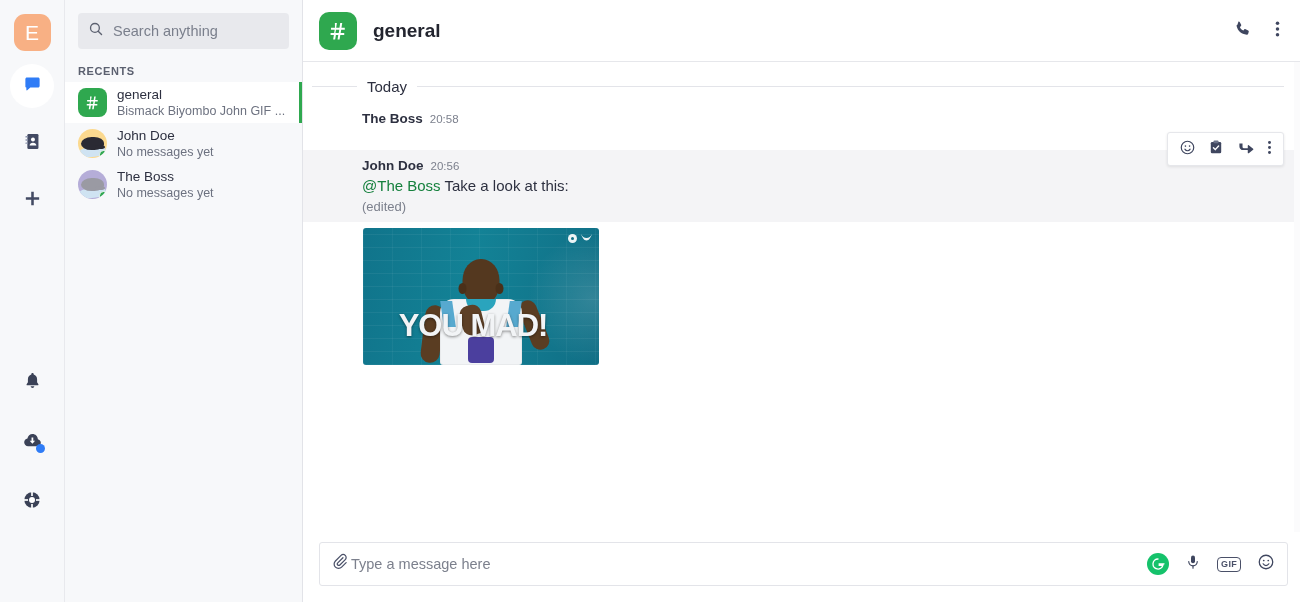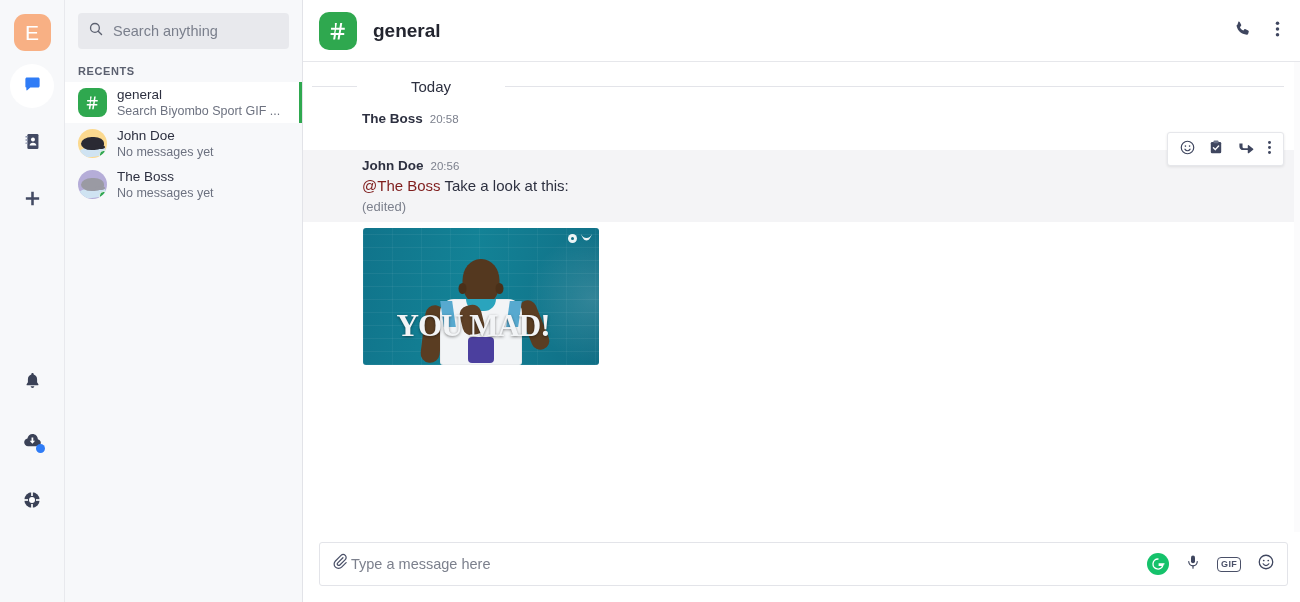--- a/index.html
+++ b/index.html
@@ -117,41 +117,41 @@
   }
   .ch-actions { margin-left: auto; display: flex; align-items: center; gap: 22px; padding-right: 6px; }
 
   
   .msg-scroll {
     flex: 1 1 auto; overflow: hidden; position: relative;
     border-right: 6px solid #fbfbfc;
   }
   .day-divider {
     display: flex; align-items: center;
-    padding: 16px 0 8px 0; margin-left: 0; gap: 44px;
+    padding: 16px 0 8px 0; margin-left: 0;
   }
   .day-divider .ln-l { width: 45px; height: 1px; background: #e3e4e9; margin-left: 9px; }
   .day-divider .ln-r { flex: 1 1 auto; height: 1px; background: #e3e4e9; margin-left: 10px; margin-right: 10px; }
   .day-label {
     font-size: 15px; color: #2d3040; font-weight: 400; margin-left: 10px;
   }
   .msg {
     display: flex; padding: 8px 12px 8px 16px; position: relative;
   }
   .msg.hovered { background: #f4f4f6; }
   .msg-ava {
     width: 29px; height: 29px; border-radius: 50%;
     flex: 0 0 29px; overflow: hidden; margin-top: 2px;
   }
   .msg-body { margin-left: 14px; flex: 1 1 auto; min-width: 0; }
   .msg-meta { display: flex; align-items: baseline; }
   .msg-author { font-size: 13.5px; font-weight: 700; color: #2d3040; }
   .msg-time { font-size: 11.5px; color: #7c808d; margin-left: 7px; }
   .msg-text { font-size: 15px; color: #2d3040; line-height: 21px; margin-top: 2px; }
-  .mention { color: #7f1d1d; }
+  .mention { color: #15803d; }
   .msg-edited { font-size: 13px; color: #7c808d; margin-top: 3px; }
   .msg-actions {
     position: absolute; right: 10px; top: -18px;
     height: 34px; background: #ffffff;
     border: 1px solid #e6e7eb; border-radius: 3px;
     box-shadow: 0 1px 3px rgba(0,0,0,.09);
     display: flex; align-items: center; gap: 12px;
     padding: 0 11px;
   }
   .attach-row { padding: 6px 0 10px 60px; }
@@ -207,21 +207,21 @@
     background:#5a3d22; border-radius: 10px; transform: rotate(-22deg);
   }
   .p-hand {
     position:absolute; left: 44px; top: 52px; width: 22px; height: 30px;
     background:#5e4026; border-radius: 9px; transform: rotate(-14deg);
   }
   .gif-text {
     position: absolute; left: 0; right: 16px; top: 80px;
     text-align: center; color: #f2f4f6;
     font-size: 31px; font-weight: 700; letter-spacing: -1px;
-    font-family: Liberation Serif, serif;
+    font-family: Liberation Sans, sans-serif;
     text-shadow: 0 1px 3px rgba(0,0,0,.45);
   }
   .gif-wm {
     position: absolute; right: 6px; top: 5px;
     display: flex; align-items: center; gap: 3px; opacity: .92;
   }
   .wm-ball { width: 9px; height: 9px; border-radius: 50%; background: #ffffff; }
   .wm-ball:after {
     content:""; display:block; width: 3px; height: 3px; border-radius:50%;
     background:#0f6f86; margin: 3px auto;
@@ -369,21 +369,21 @@
     <div class="recents-label">RECENTS</div>
 
     <div class="conv selected">
       <div class="conv-ava hash">
         <svg width="17" height="17" viewBox="0 0 24 24">
           <path d="M8.6 3.4h2.2l-.8 5h3.6l.8-5h2.2l-.8 5h3.6v2.2h-3.9l-.6 3.6h3.9v2.2h-4.3l-.8 5h-2.2l.8-5H9.7l-.8 5H6.7l.8-5H3.9v-2.2h3.9l.6-3.6H4.4V8.4h4.3zM9.8 10.6l-.6 3.6h3.6l.6-3.6z" fill="#ffffff"></path>
         </svg>
       </div>
       <div class="conv-text">
         <div class="conv-name">general</div>
-        <div class="conv-sub">Search Biyombo Sport GIF ...</div>
+        <div class="conv-sub">Bismack Biyombo John GIF ...</div>
       </div>
     </div>
 
     <div class="conv">
       <div class="conv-ava round">
         <span class="cat">
           <span class="bg" style="background:#fbd98f"></span>
           <span class="pillow"></span>
           <span class="body" style="background:#2a2a33"></span>
           <span class="tail" style="background:#2a2a33"></span>

